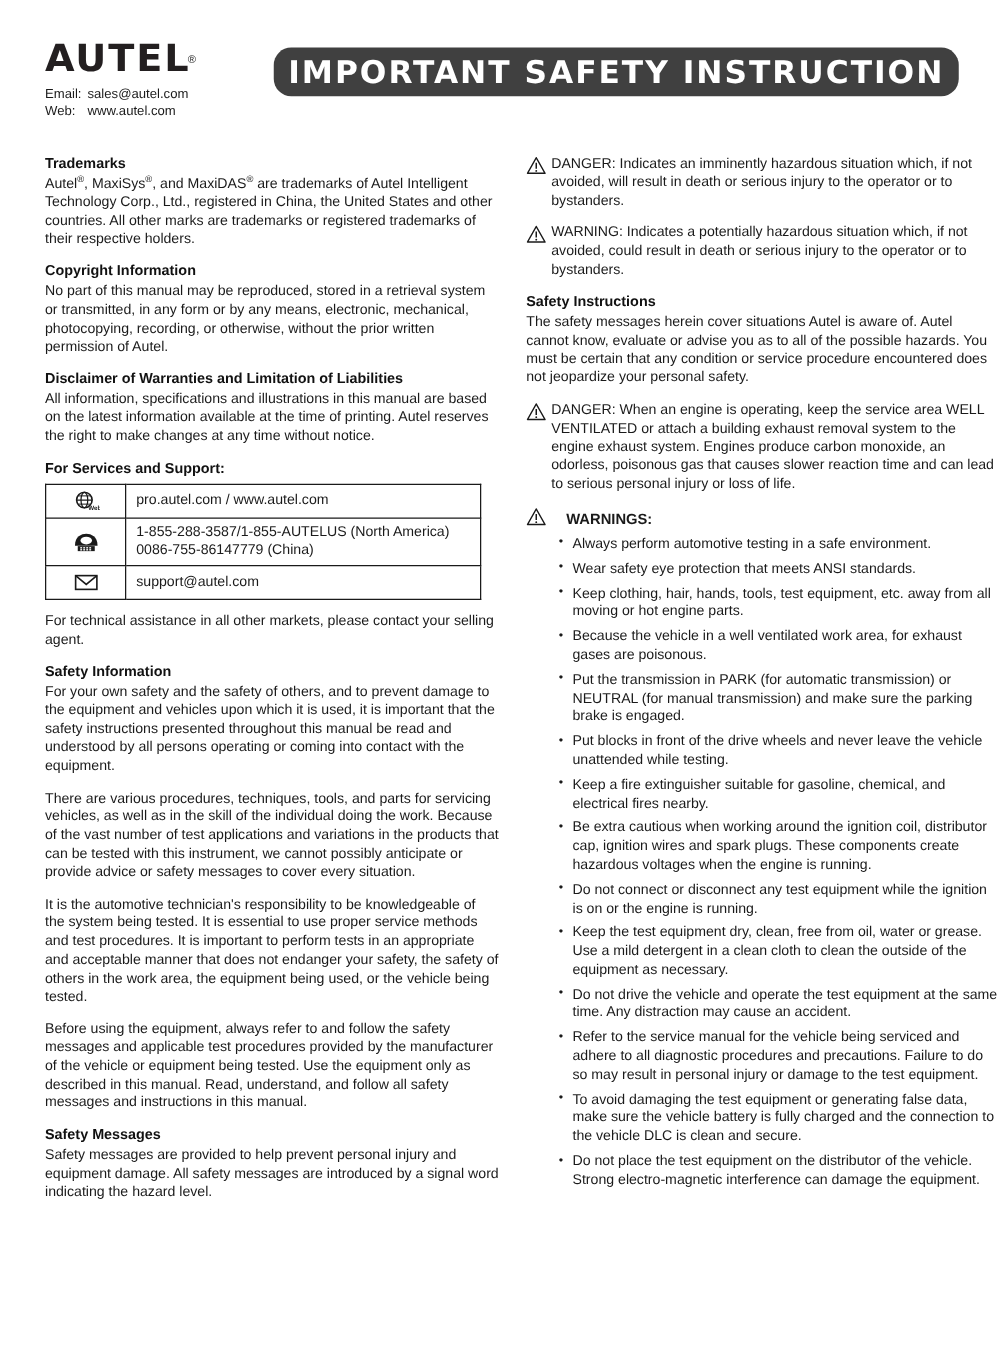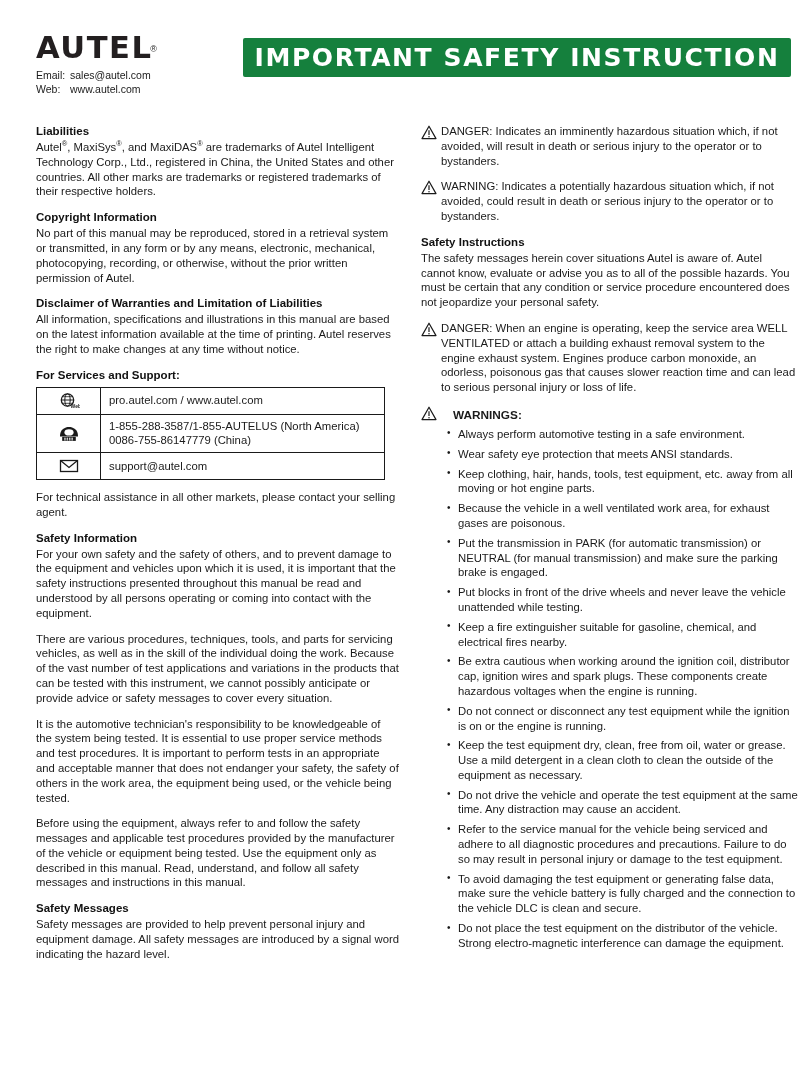--- a/index.html
+++ b/index.html
@@ -72,27 +72,26 @@
     display: inline-block;
     width: 34px;
   }
 
   .banner {
     position: absolute;
     left: 219px;
     top: 38px;
     width: 548px;
     height: 39px;
-    background: #15803d;
-    border-radius: 2px;
+    background: #404040;
+    border-radius: 14px;
     display: flex;
     align-items: center;
     justify-content: center;
     box-sizing: border-box;
-    margin-left: 24px;
   }
   .banner-text {
     font-family: "DejaVu Sans", sans-serif;
     color: #ffffff;
     font-size: 25px;
     font-weight: bold;
     letter-spacing: 1.6px;
     line-height: 1;
     white-space: nowrap;
     transform: scaleX(1.0);
@@ -236,21 +235,21 @@
     <div class="banner">
       <span class="banner-text">IMPORTANT SAFETY INSTRUCTION</span>
     </div>
 
   </div>
 
   <div class="columns">
 
     <div class="col left">
 
-      <h3 class="sec">Liabilities</h3>
+      <h3 class="sec">Trademarks</h3>
       <p class="body"><span>Autel</span><sup class="reg">®</sup><span>, MaxiSys</span><sup class="reg">®</sup><span>, and MaxiDAS</span><sup class="reg">®</sup><span> are trademarks of Autel Intelligent Technology Corp., Ltd., registered in China, the United States and other countries. All other marks are trademarks or registered trademarks of their respective holders.</span></p>
 
       <h3 class="sec">Copyright Information</h3>
       <p class="body">No part of this manual may be reproduced, stored in a retrieval system or transmitted, in any form or by any means, electronic, mechanical, photocopying, recording, or otherwise, without the prior written permission of Autel.</p>
 
       <h3 class="sec">Disclaimer of Warranties and Limitation of Liabilities</h3>
       <p class="body">All information, specifications and illustrations in this manual are based on the latest information available at the time of printing. Autel reserves the right to make changes at any time without notice.</p>
 
       <h3 class="sec">For Services and Support:</h3>
 

